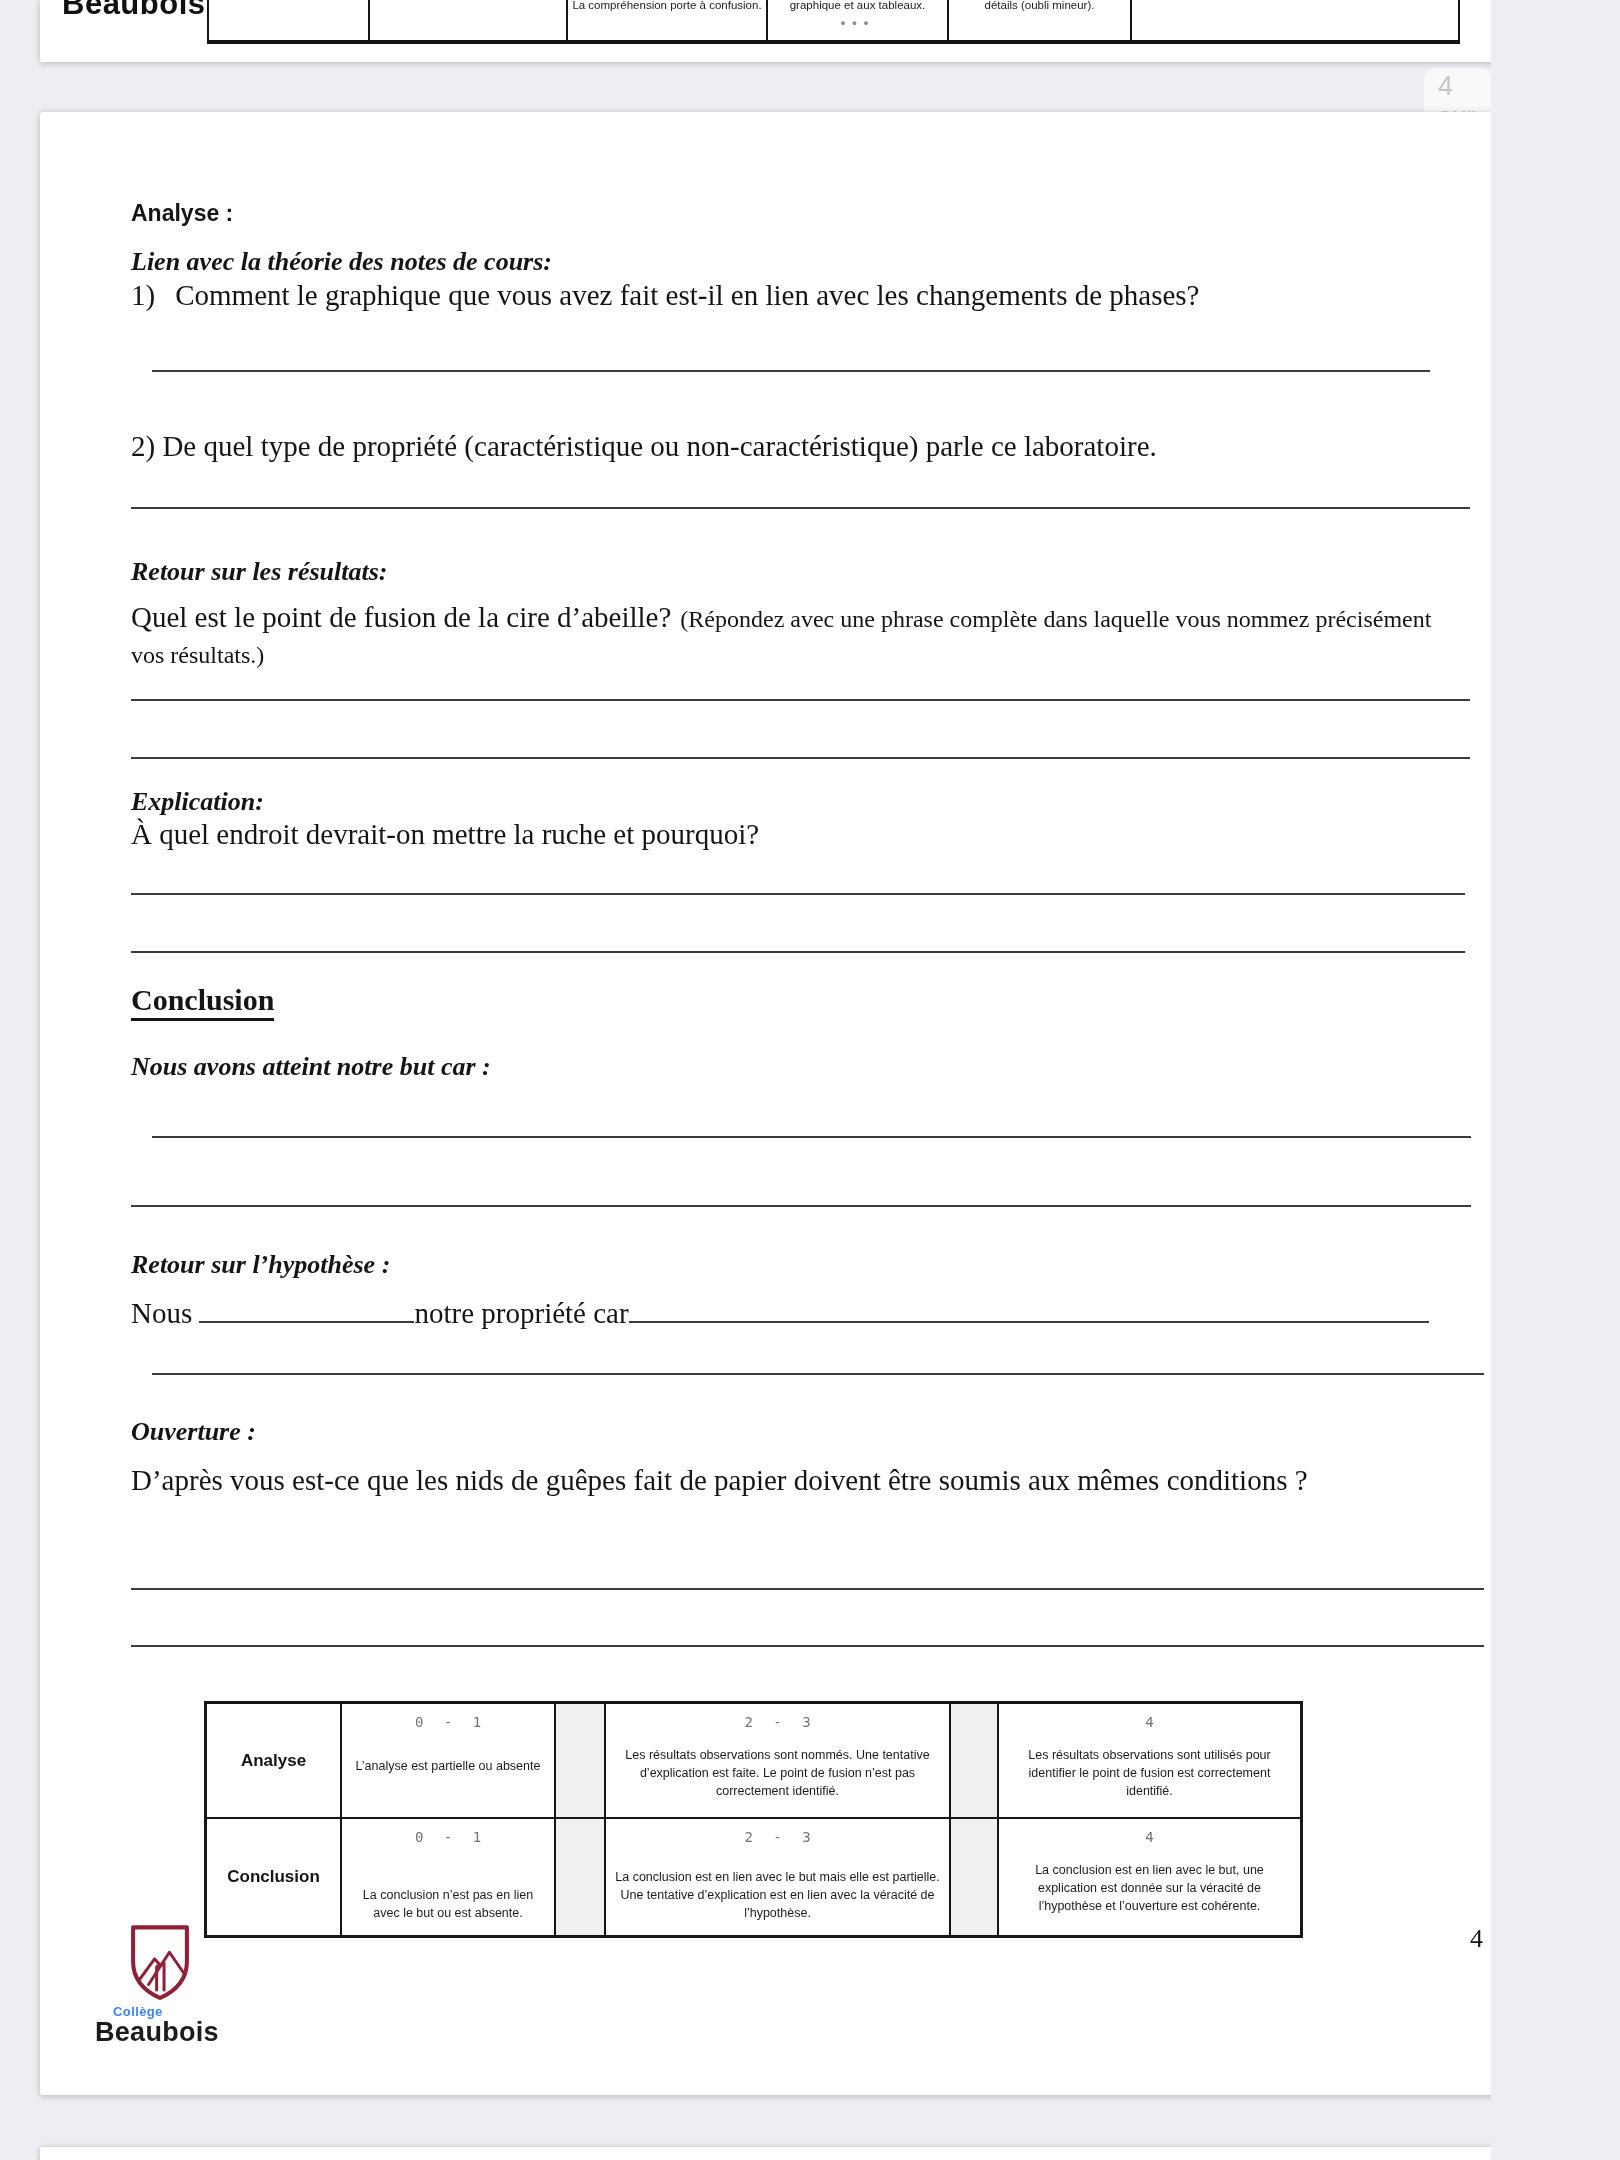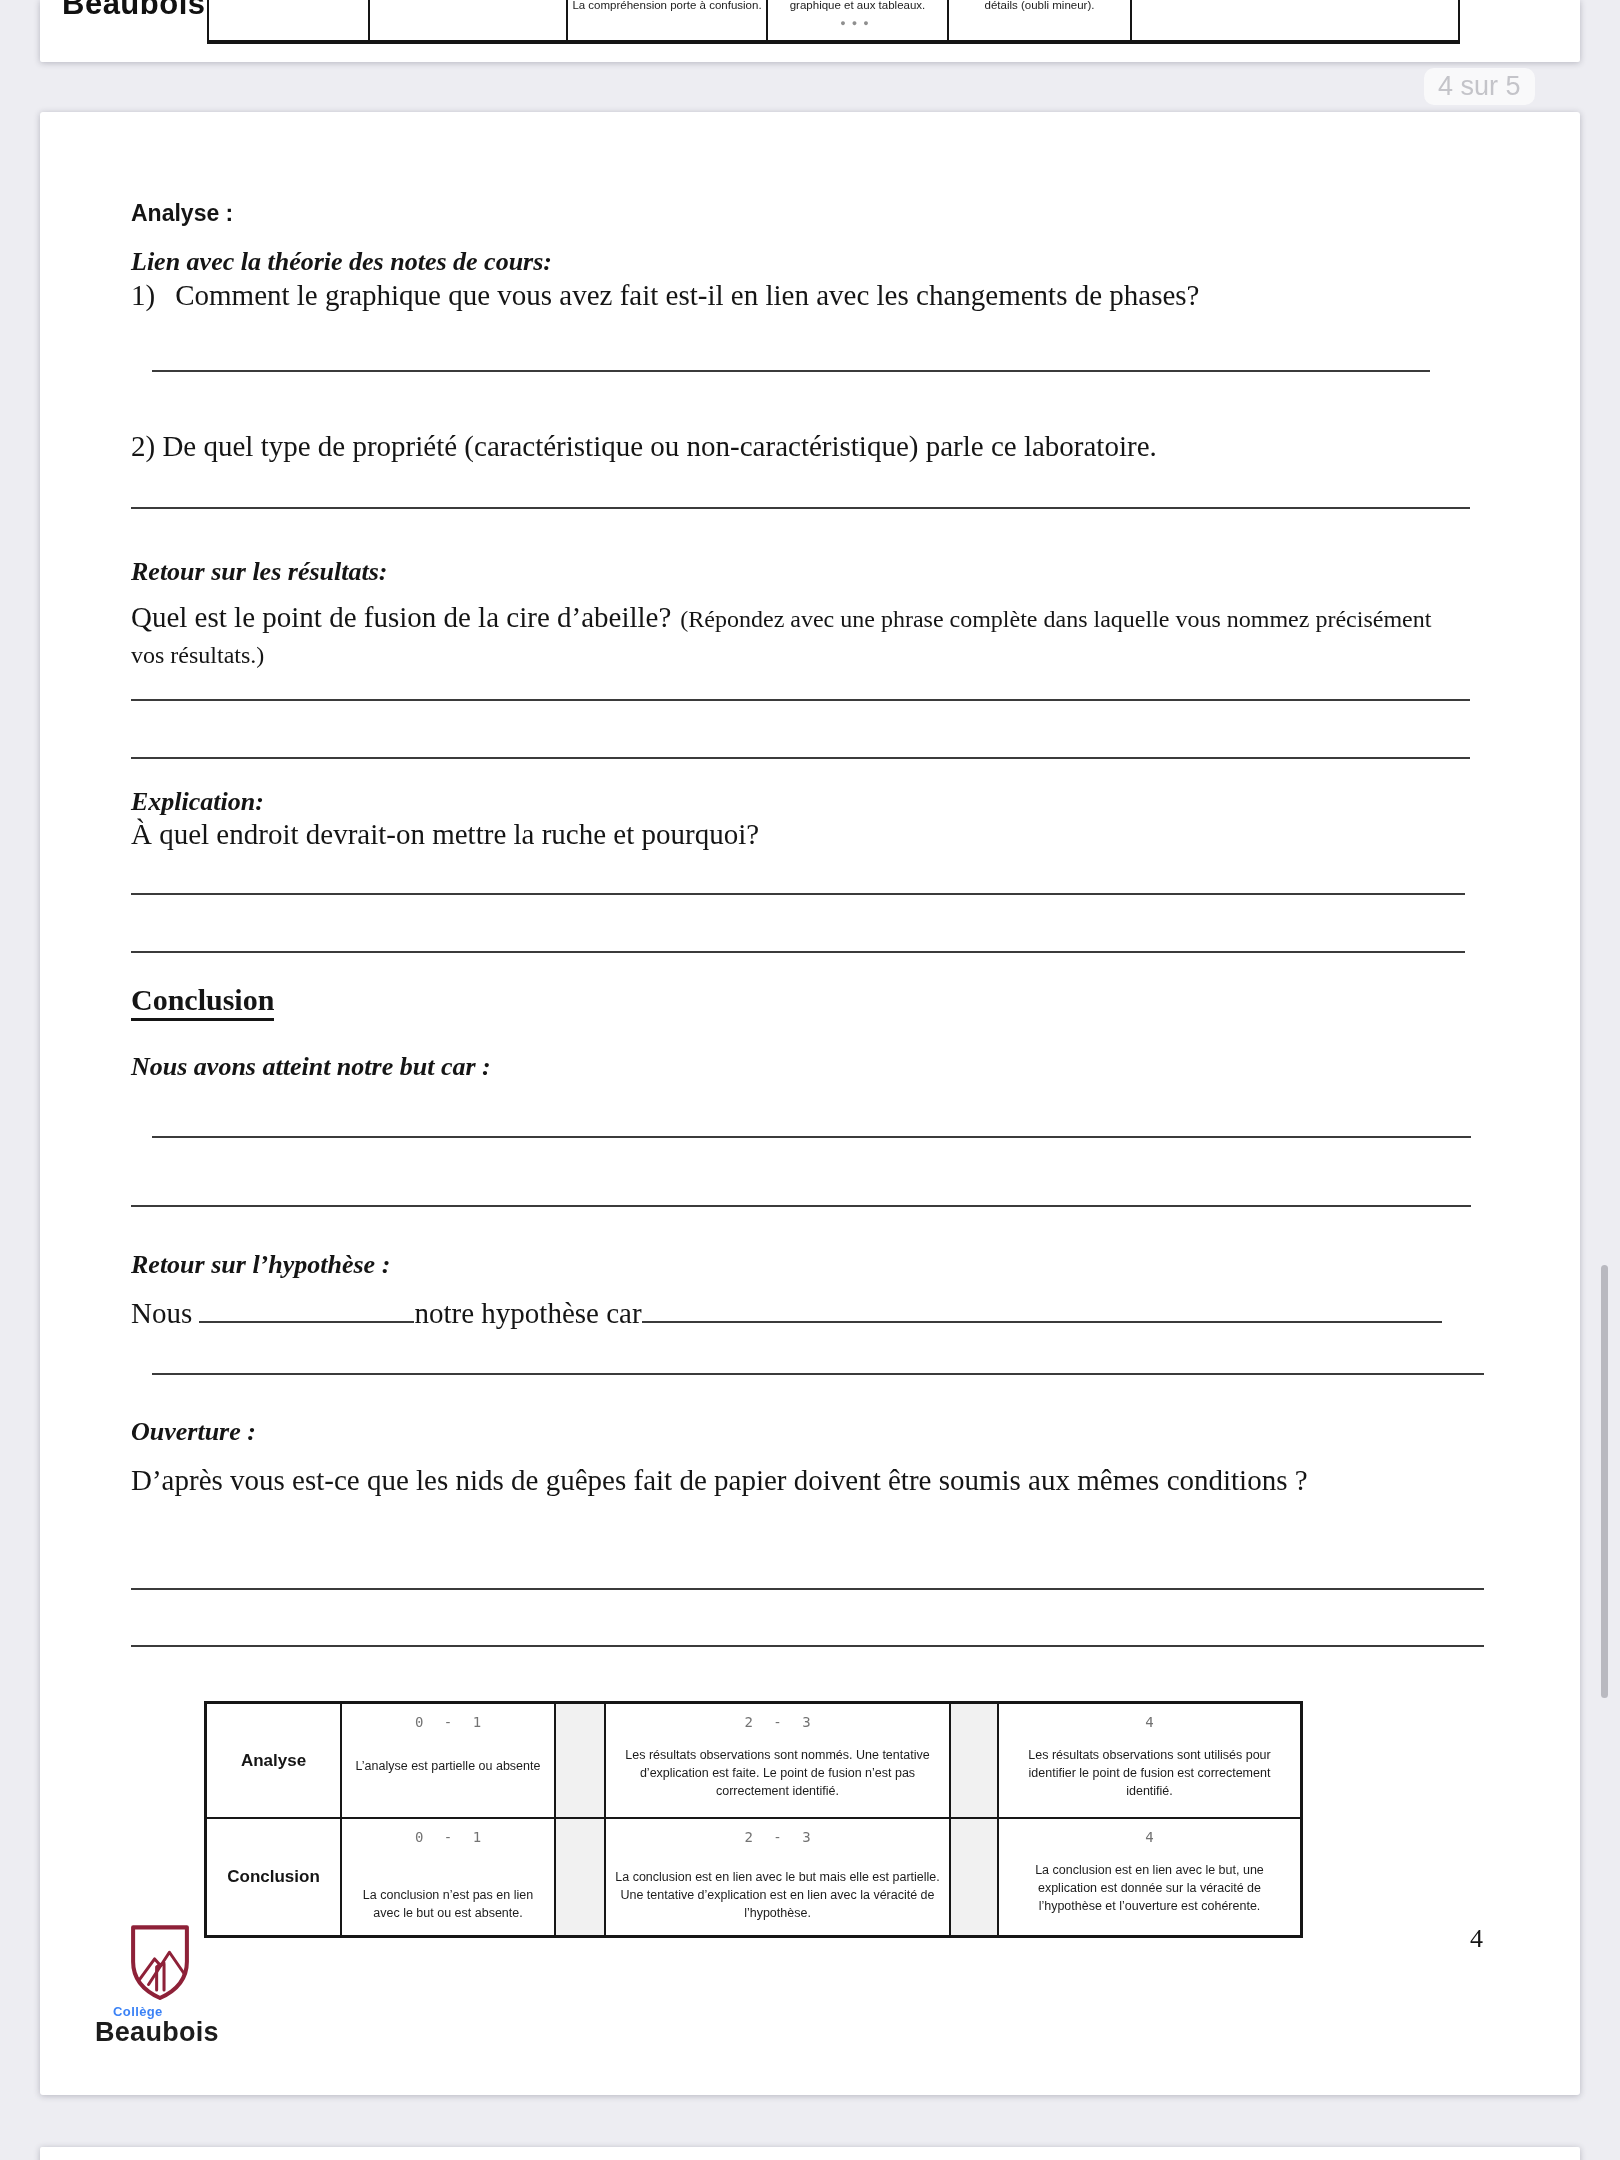--- a/index.html
+++ b/index.html
@@ -1,16 +1,16 @@
 <!DOCTYPE html>
 <html><head>
 <meta charset="utf-8">
 <style>
   html,body{margin:0;padding:0;background:#ededf2;}
-  .canvas{position:relative;width:1620px;height:2160px;background:#ededf2;overflow:hidden;
+  .canvas{position:relative;width:1491px;height:2160px;background:#ededf2;overflow:hidden;
           font-family:"Liberation Serif","DejaVu Serif",serif;color:#151515;}
   .page{position:absolute;left:40px;width:1540px;background:#ffffff;
         box-shadow:0 1px 6px rgba(40,40,60,.28);border-radius:2px;}
   
   #prev{top:0;height:62px;overflow:hidden;border-radius:0 0 2px 2px;}
   #prev-brand{position:absolute;left:22px;top:-14px;font-family:"Liberation Sans","DejaVu Sans",sans-serif;
               font-weight:700;font-size:31px;letter-spacing:.5px;color:#111;}
   #ptable{position:absolute;left:167px;top:-4px;height:44px;display:flex;
           border-left:2px solid #151515;border-right:2px solid #151515;border-bottom:4px solid #151515;}
   .pcell{border-right:2px solid #151515;box-sizing:border-box;padding-top:3px;
@@ -132,21 +132,21 @@
     <div id="q4" class="body-t">À quel endroit devrait-on mettre la ruche et pourquoi?</div>
     <div id="l5" class="ansline"></div>
     <div id="l6" class="ansline"></div>
 
     <div id="conclusion-h">Conclusion</div>
     <div id="but-label" class="bi">Nous avons atteint notre but car :</div>
     <div id="l7" class="ansline"></div>
     <div id="l8" class="ansline"></div>
 
     <div id="hyp-label" class="bi">Retour sur l’hypothèse :</div>
-    <div id="hypfill" class="body-t"><span>Nous</span> <span class="blank" style="width:215px"></span><span>notre hypothèse car</span><span class="blank" style="width:800px"></span></div>
+    <div id="hypfill" class="body-t"><span>Nous</span> <span class="blank" style="width:215px"></span><span>notre propriété car</span><span class="blank" style="width:800px"></span></div>
     <div id="l9" class="ansline"></div>
 
     <div id="ouverture-label" class="bi">Ouverture :</div>
     <div id="q5l1" class="body-t">D’après vous est-ce que les nids de guêpes fait de papier doivent être soumis aux mêmes conditions ?</div>
     <div id="l10" class="ansline"></div>
     <div id="l11" class="ansline"></div>
 
     <div id="rubric">
       <div class="rcell rlabel">Analyse</div>
       <div class="rcell">

